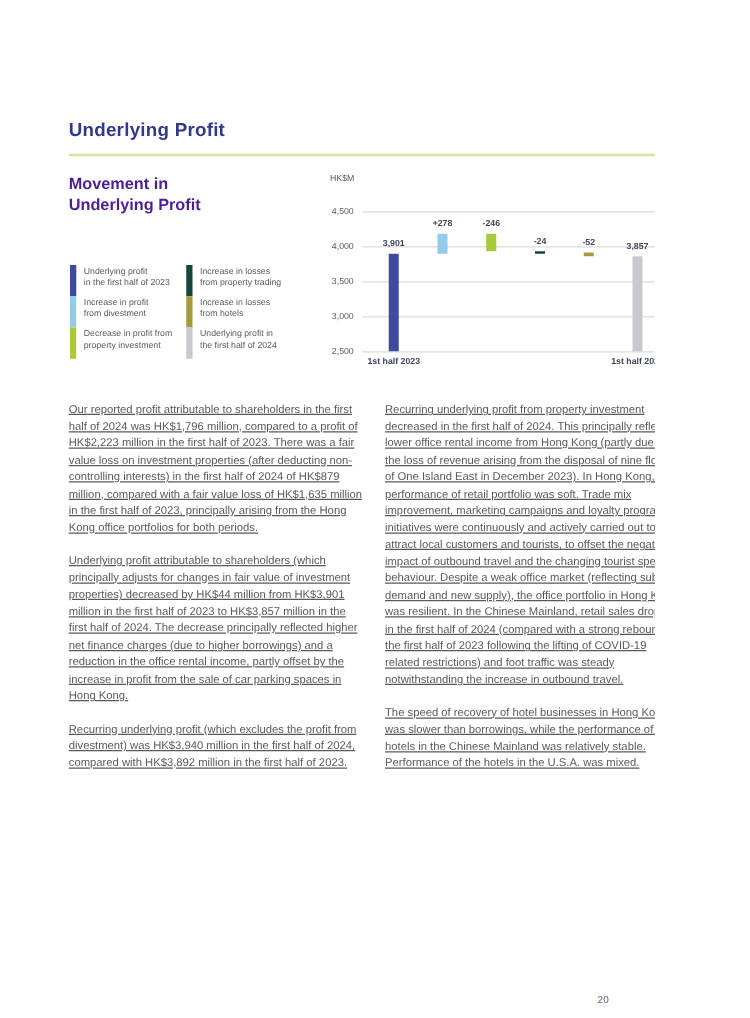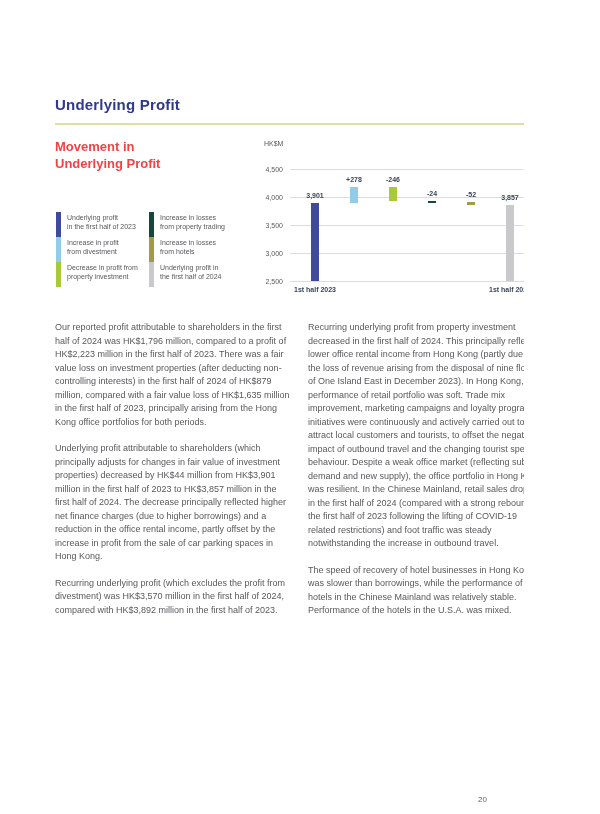--- a/index.html
+++ b/index.html
@@ -4,21 +4,21 @@
 <style>
   html,body{margin:0;padding:0;background:#ffffff;}
   .page{position:relative;width:524px;height:814px;background:#ffffff;
         font-family:"Liberation Sans",sans-serif;overflow:hidden;}
 
   .page-title{position:absolute;left:55px;top:86px;font-size:15px;font-weight:bold;
               color:#30398b;letter-spacing:.2px;}
   .divider{position:absolute;left:55px;top:123px;width:490px;height:2px;background:#dfdea4;}
 
   .chart-heading{position:absolute;left:55px;top:138px;font-size:13px;line-height:17px;
-                 font-weight:bold;color:#ef4444;}
+                 font-weight:bold;color:#4c1d95;}
 
   .legend{position:absolute;left:56px;top:212px;height:78px;width:210px;}
   .legend-col{position:absolute;top:0;}
   .legend-col.c1{left:0;}
   .legend-col.c2{left:93px;}
   .legend-item{display:flex;height:25px;}
   .swatch{width:5px;min-width:5px;height:25px;}
   .legend-label{margin-left:6px;font-size:7px;line-height:9px;color:#58595c;
                 padding-top:1px;white-space:nowrap;}
 
@@ -28,21 +28,21 @@
   .gridline{position:absolute;height:1px;background:#dcdcdc;}
   .tick-label{position:absolute;width:20px;text-align:right;font-size:7px;
               color:#58595c;line-height:9px;}
   .bar{position:absolute;width:8px;}
   .bar-label{position:absolute;width:44px;text-align:center;font-size:7px;
              font-weight:bold;color:#3a4458;}
   .x-label{position:absolute;width:70px;text-align:center;font-size:7px;
            font-weight:bold;color:#3a4458;}
 
   .body-col{position:absolute;top:321px;font-size:9px;line-height:13.5px;color:#58595c;}
-  .body-col p{margin:0 0 13px 0;}
+  .body-col p{margin:0 0 13px 0;text-decoration:underline;}
   .col-left{left:55px;width:237px;}
   .col-right{left:308px;width:239px;}
 
   .page-number{position:absolute;right:37px;top:795px;font-size:8px;color:#5c6280;}
 </style>
 </head>
 <body>
 
 <div class="page">
 
@@ -129,21 +129,21 @@
         <div class="bar-label" style="left: 186px; top: 53.096px;">-52</div>
         <div class="bar" style="left: 243px; top: 67.008px; height: 75.992px; background: rgb(201, 201, 205);"></div>
         <div class="bar-label" style="left: 225px; top: 56.008px;">3,857</div>
         <div class="x-label" style="left: 212px; top: 148px;">1st half 2024</div>
       </div>
   </div>
 
   <div class="body-col col-left" id="col-left">
       <p>Our reported profit attributable to shareholders in the first half of 2024 was HK$1,796 million, compared to a profit of HK$2,223 million in the first half of 2023. There was a fair value loss on investment properties (after deducting non-controlling interests) in the first half of 2024 of HK$879 million, compared with a fair value loss of HK$1,635 million in the first half of 2023, principally arising from the Hong Kong office portfolios for both periods.</p>
       <p>Underlying profit attributable to shareholders (which principally adjusts for changes in fair value of investment properties) decreased by HK$44 million from HK$3,901 million in the first half of 2023 to HK$3,857 million in the first half of 2024. The decrease principally reflected higher net finance charges (due to higher borrowings) and a reduction in the office rental income, partly offset by the increase in profit from the sale of car parking spaces in Hong Kong.</p>
-      <p>Recurring underlying profit (which excludes the profit from divestment) was HK$3,570 million in the first half of 2024, compared with HK$3,892 million in the first half of 2023.</p>
+      <p>Recurring underlying profit (which excludes the profit from divestment) was HK$3,940 million in the first half of 2024, compared with HK$3,892 million in the first half of 2023.</p>
     </div>
   <div class="body-col col-right" id="col-right">
       <p>Recurring underlying profit from property investment decreased in the first half of 2024. This principally reflected lower office rental income from Hong Kong (partly due to the loss of revenue arising from the disposal of nine floors of One Island East in December 2023). In Hong Kong, the performance of retail portfolio was soft. Trade mix improvement, marketing campaigns and loyalty programme initiatives were continuously and actively carried out to attract local customers and tourists, to offset the negative impact of outbound travel and the changing tourist spending behaviour. Despite a weak office market (reflecting subdued demand and new supply), the office portfolio in Hong Kong was resilient. In the Chinese Mainland, retail sales dropped in the first half of 2024 (compared with a strong rebound in the first half of 2023 following the lifting of COVID-19 related restrictions) and foot traffic was steady notwithstanding the increase in outbound travel.</p>
       <p>The speed of recovery of hotel businesses in Hong Kong was slower than borrowings, while the performance of the hotels in the Chinese Mainland was relatively stable. Performance of the hotels in the U.S.A. was mixed.</p>
     </div>
 
   <div class="page-number">20</div>
 
 </div>
 

